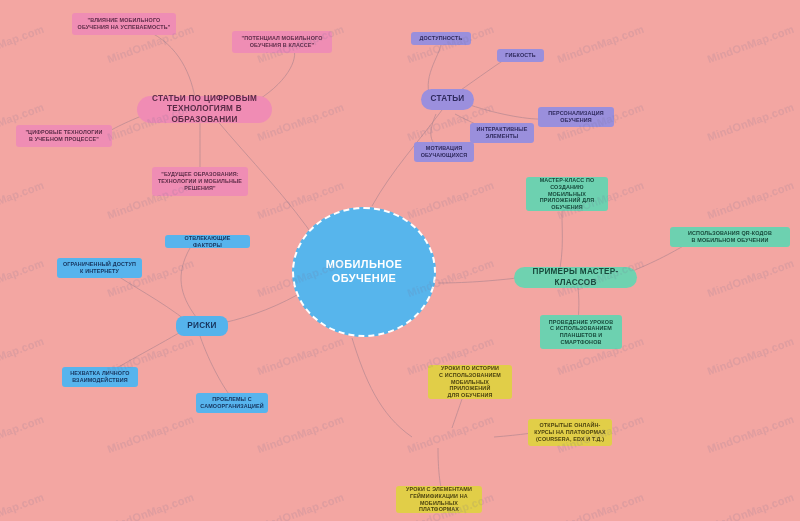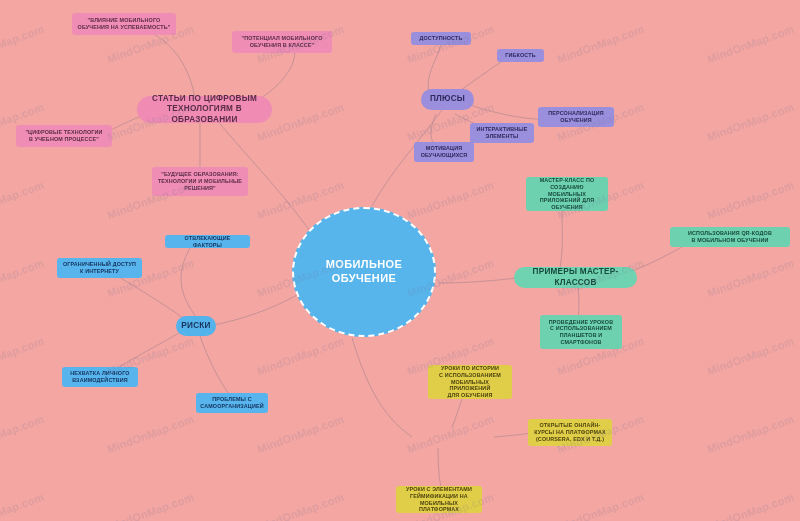--- a/index.html
+++ b/index.html
@@ -153,42 +153,42 @@
     <span>"ЦИФРОВЫЕ ТЕХНОЛОГИИ
 В УЧЕБНОМ ПРОЦЕССЕ"</span>
   </div>
   <div class="node leaf leaf-pink" style="left:152px; top:167px; width:96px; height:29px;">
     <span>"БУДУЩЕЕ ОБРАЗОВАНИЯ:
 ТЕХНОЛОГИИ И МОБИЛЬНЫЕ
 РЕШЕНИЯ"</span>
   </div>
 
   <div class="node head head-purple" style="left:421px; top:89px; width:53px; height:21px;">
-    <span>ПЛЮСЫ</span>
+    <span>СТАТЬИ</span>
   </div>
   <div class="node leaf leaf-purple" style="left:411px; top:32px; width:60px; height:13px;">
     <span>ДОСТУПНОСТЬ</span>
   </div>
   <div class="node leaf leaf-purple" style="left:497px; top:49px; width:47px; height:13px;">
     <span>ГИБКОСТЬ</span>
   </div>
   <div class="node leaf leaf-purple" style="left:538px; top:107px; width:76px; height:20px;">
     <span>ПЕРСОНАЛИЗАЦИЯ
 ОБУЧЕНИЯ</span>
   </div>
   <div class="node leaf leaf-purple" style="left:470px; top:123px; width:64px; height:20px;">
     <span>ИНТЕРАКТИВНЫЕ
 ЭЛЕМЕНТЫ</span>
   </div>
   <div class="node leaf leaf-purple" style="left:414px; top:142px; width:60px; height:20px;">
     <span>МОТИВАЦИЯ
 ОБУЧАЮЩИХСЯ</span>
   </div>
 
-  <div class="node head head-blue" style="left:176px; top:316px; width:40px; height:20px;">
+  <div class="node head head-blue" style="left:176px; top:316px; width:52px; height:20px;border-radius:8px;">
     <span>РИСКИ</span>
   </div>
   <div class="node leaf leaf-blue" style="left:165px; top:235px; width:85px; height:13px;">
     <span>ОТВЛЕКАЮЩИЕ ФАКТОРЫ</span>
   </div>
   <div class="node leaf leaf-blue" style="left:57px; top:258px; width:85px; height:20px;">
     <span>ОГРАНИЧЕННЫЙ ДОСТУП
 К ИНТЕРНЕТУ</span>
   </div>
   <div class="node leaf leaf-blue" style="left:62px; top:367px; width:76px; height:20px;">

